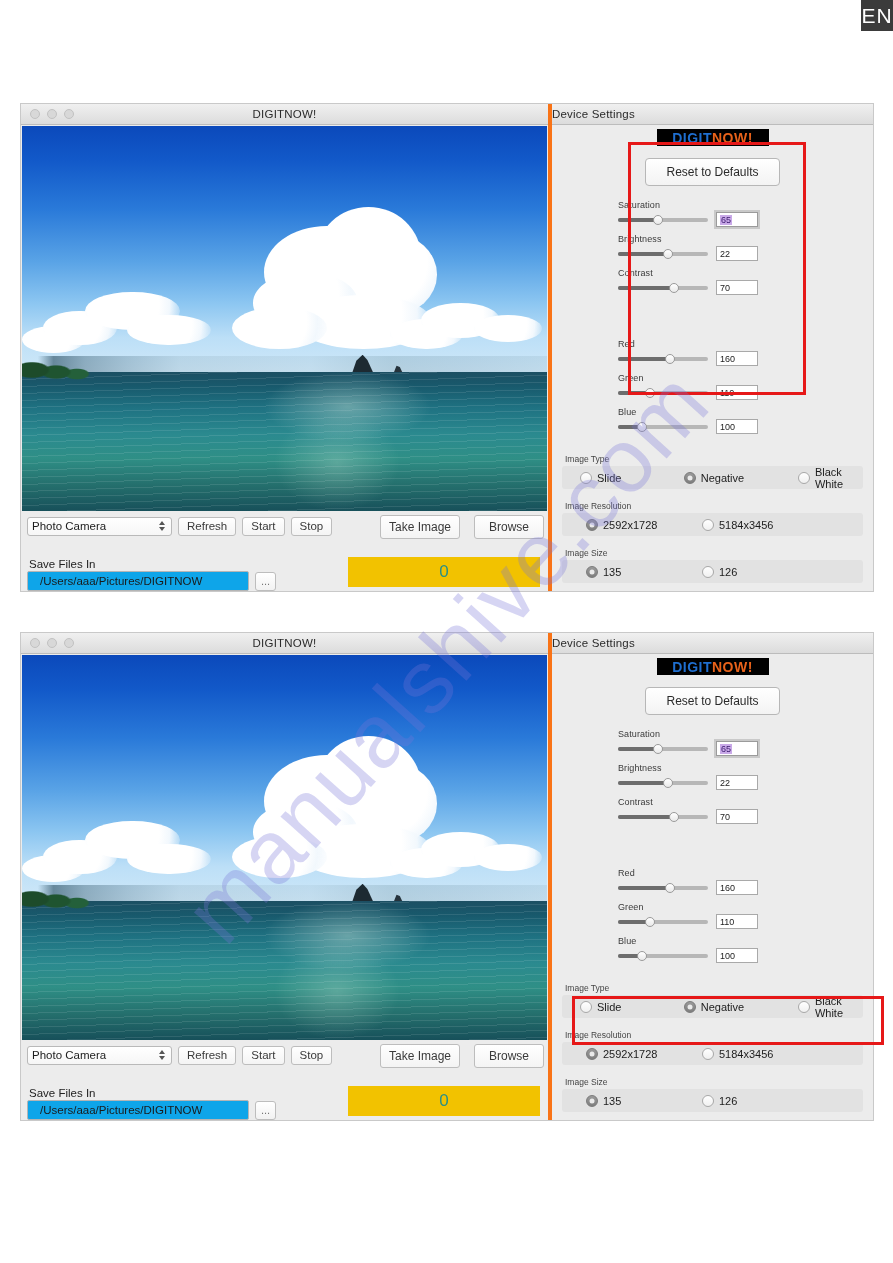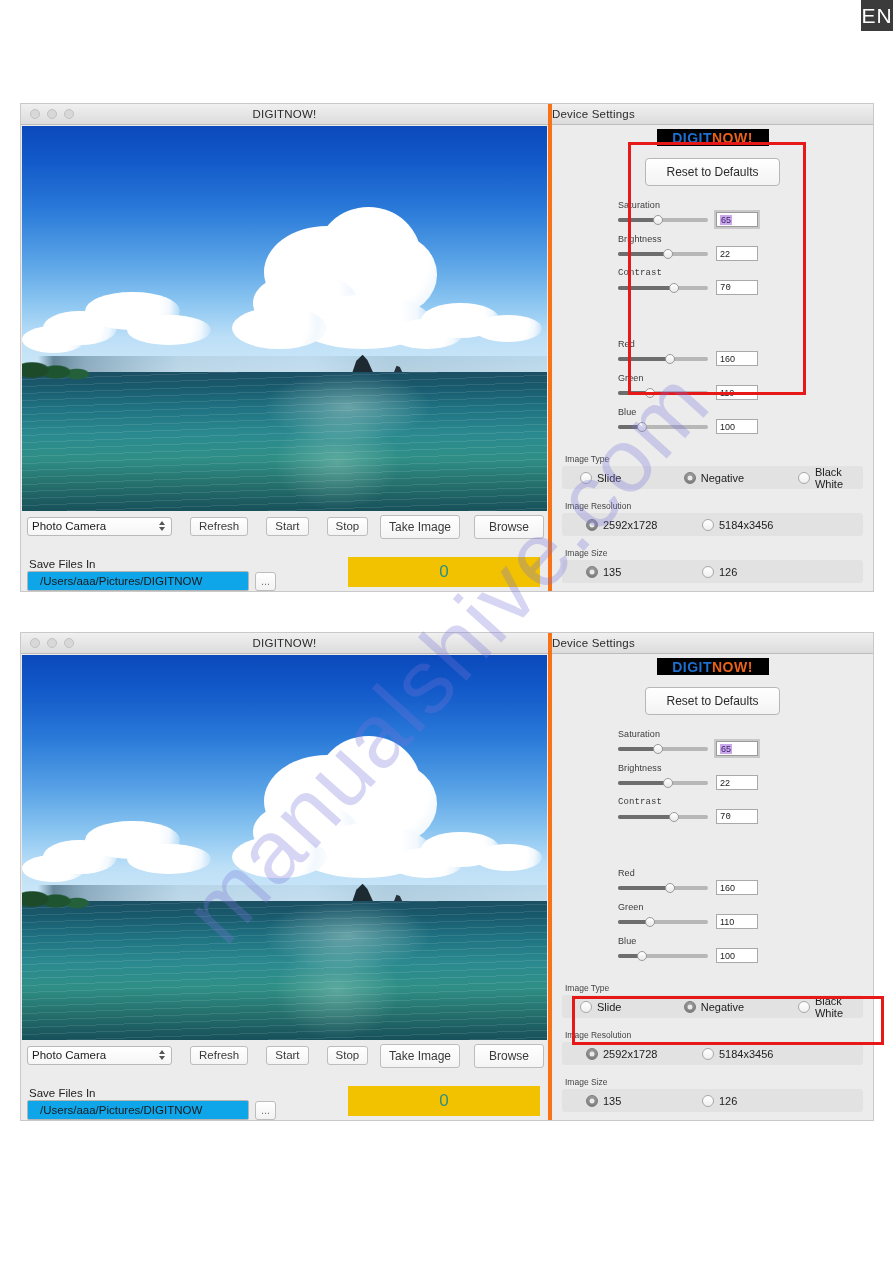--- a/index.html
+++ b/index.html
@@ -163,21 +163,21 @@
   .cl-r2{ left:86%; top:49%; width:13%; height:7%; }
   .cl-r3{ left:70%; top:50%; width:14%; height:8%; }
 
   
   .toolbar {
     flex: 0 0 71px;
     background: #ececec;
     position: relative;
     padding: 4px 6px 0 6px;
   }
-  .row1 { display: flex; align-items: center; gap: 18px; height: 22px; }
+  .row1 { display: flex; align-items: center; gap: 6px; height: 22px; }
   .select {
     width: 145px; height: 19px;
     background: linear-gradient(#ffffff,#f6f6f6);
     border: 1px solid #b9b9b9; border-radius: 3px;
     display: flex; align-items: center; padding: 0 4px;
     font-size: 11.5px; color: #1c1c1c; position: relative;
   }
   .select .chev {
     position: absolute; right: 5px; top: 50%; transform: translateY(-50%);
     font-size: 9px; color: #555; line-height: 1;
@@ -232,21 +232,21 @@
   .reset-btn {
     width: 135px; height: 28px; margin: 12px auto 0 auto;
     background: linear-gradient(#ffffff,#f3f3f3);
     border: 1px solid #b7b7b7; border-radius: 4px;
     display: flex; align-items: center; justify-content: center;
     font-size: 12px; color: #2a2a2a;
   }
 
   .sliders { margin: 14px 0 0 66px; width: 200px; }
   .slider-grp { margin-bottom: 7px; }
-  .slider-grp.gap { margin-bottom: 44px; font-family: Liberation Mono, monospace; }
+  .slider-grp.gap { margin-bottom: 44px; }
   .slider-label { font-size: 9px; color: #3a3a3a; margin-bottom: 2px; letter-spacing: .1px; }
   .slider-row { display: flex; align-items: center; }
   .track {
     position: relative; width: 90px; height: 4px;
     background: #b7b7b7; border-radius: 2px; margin-right: 8px;
   }
   .track .fill {
     position: absolute; left: 0; top: 0; height: 4px;
     background: #6d6d6d; border-radius: 2px;
   }

